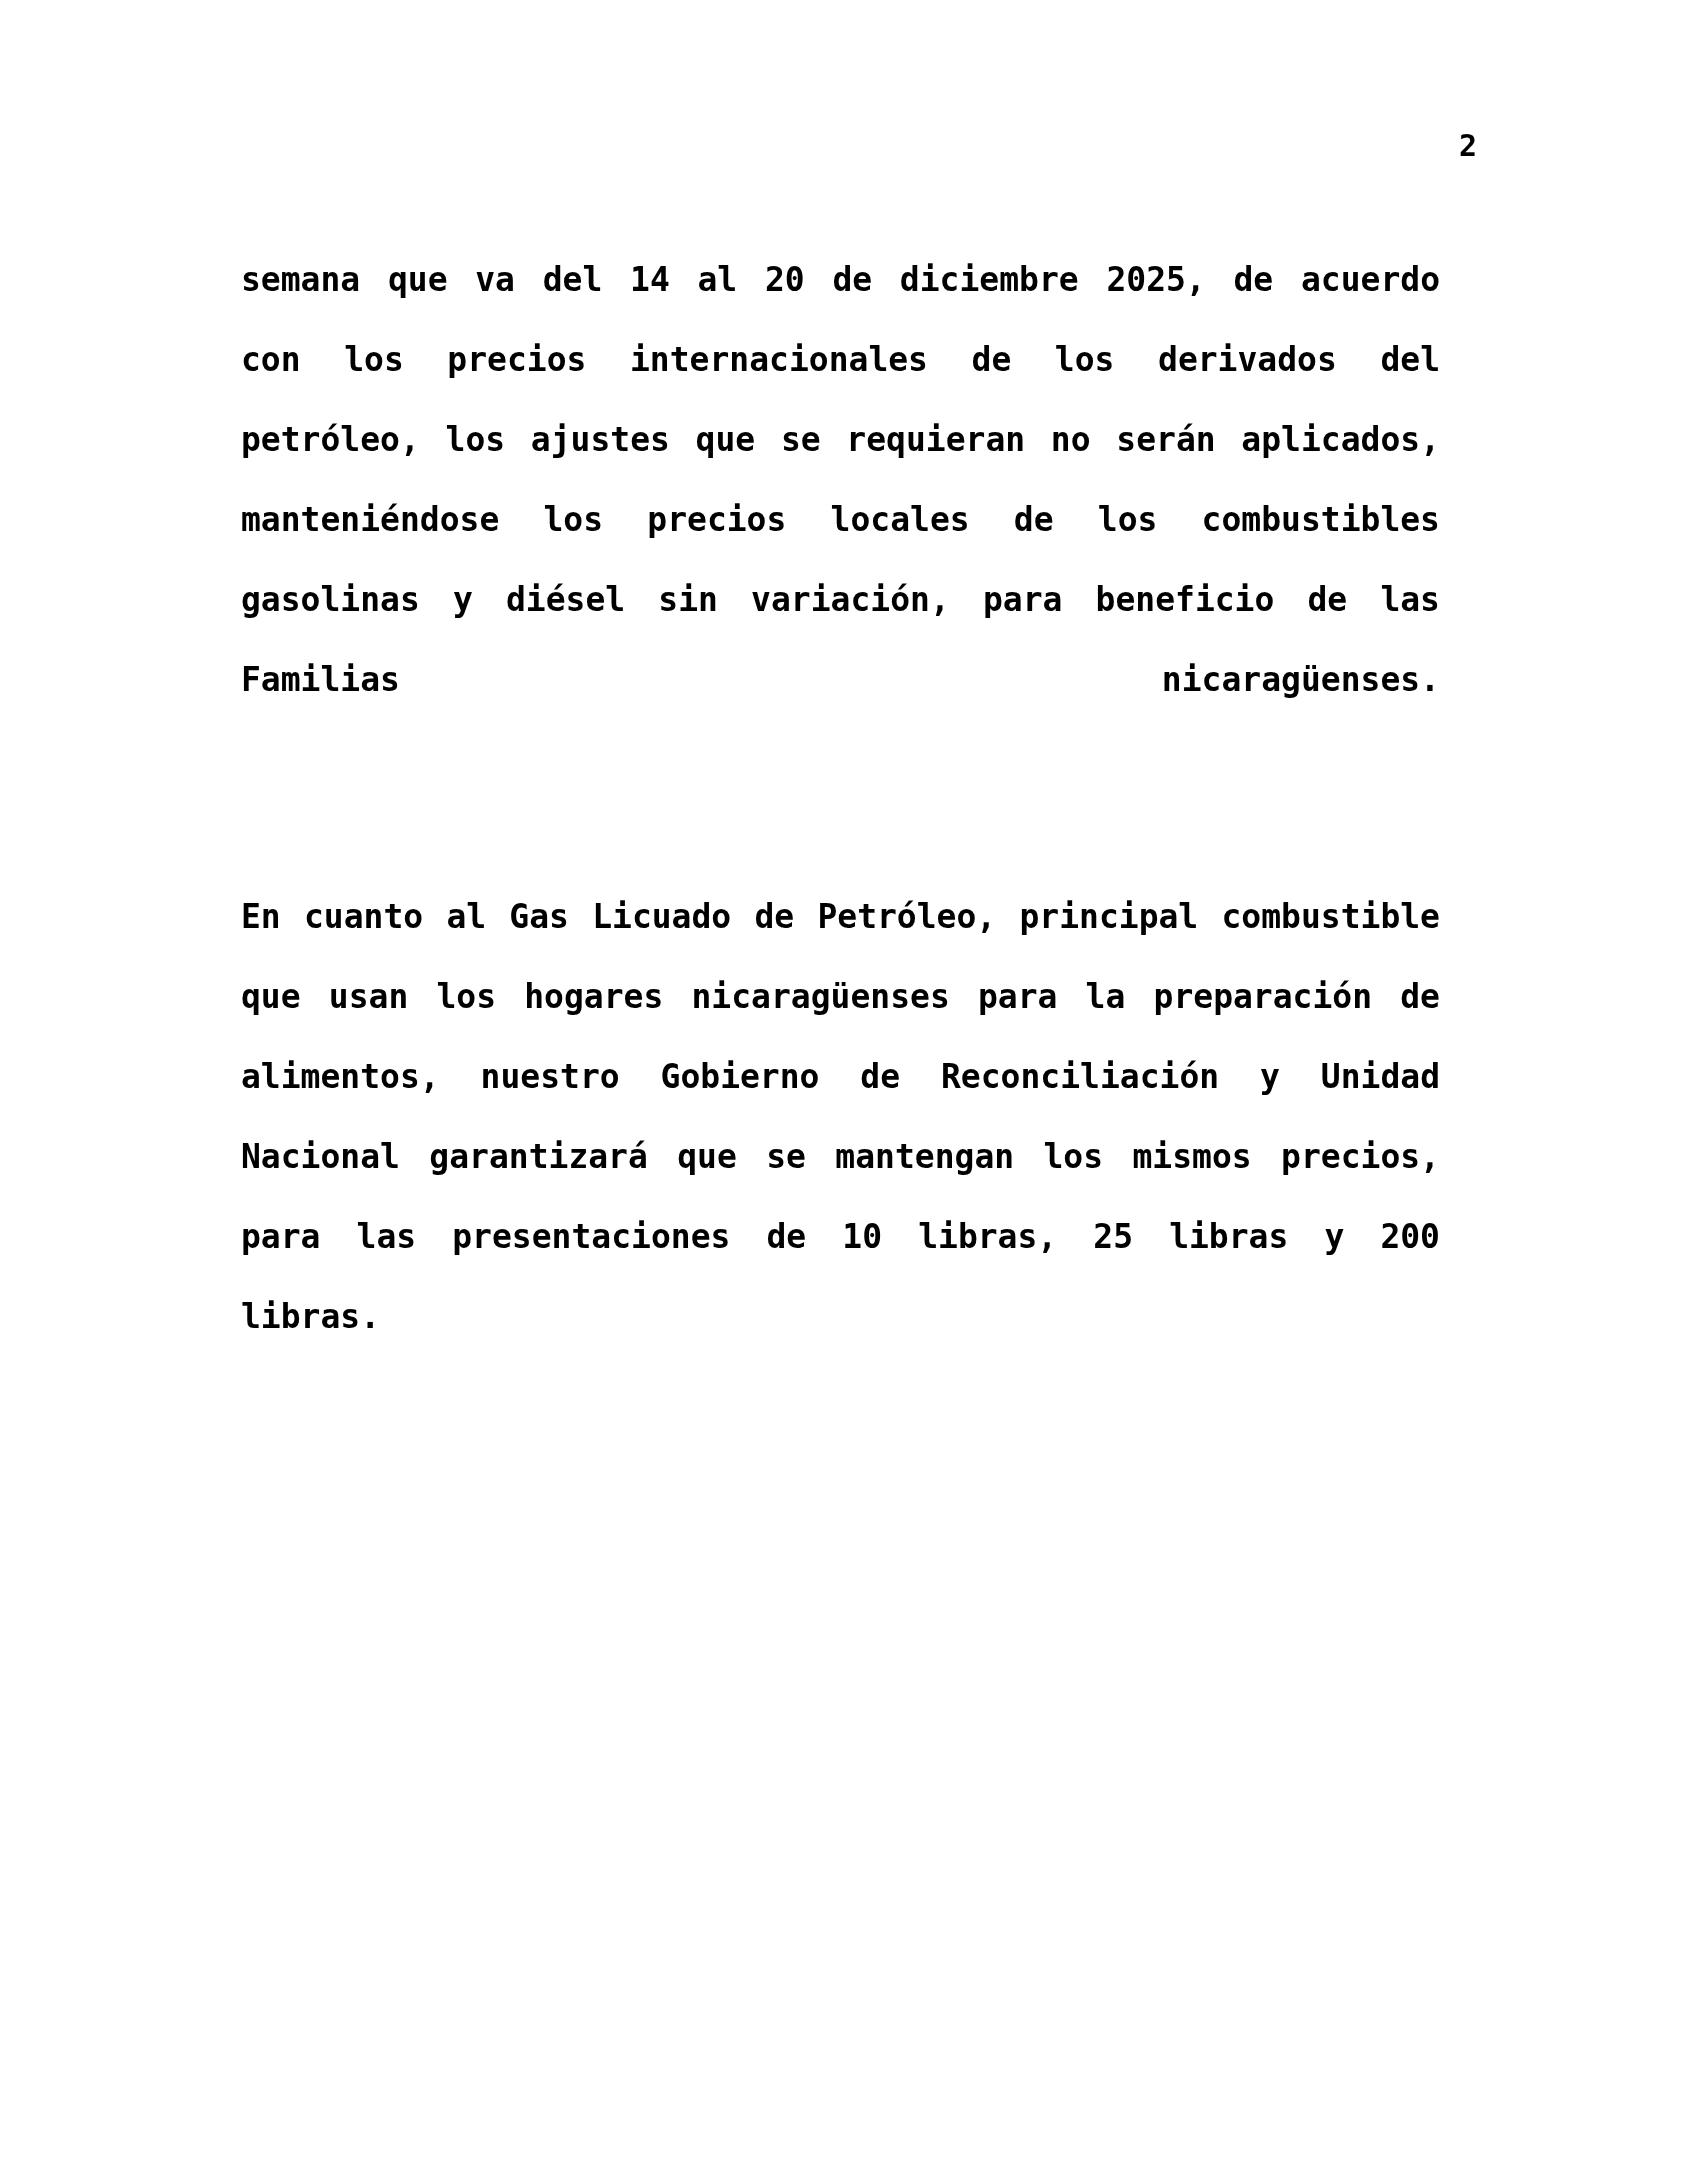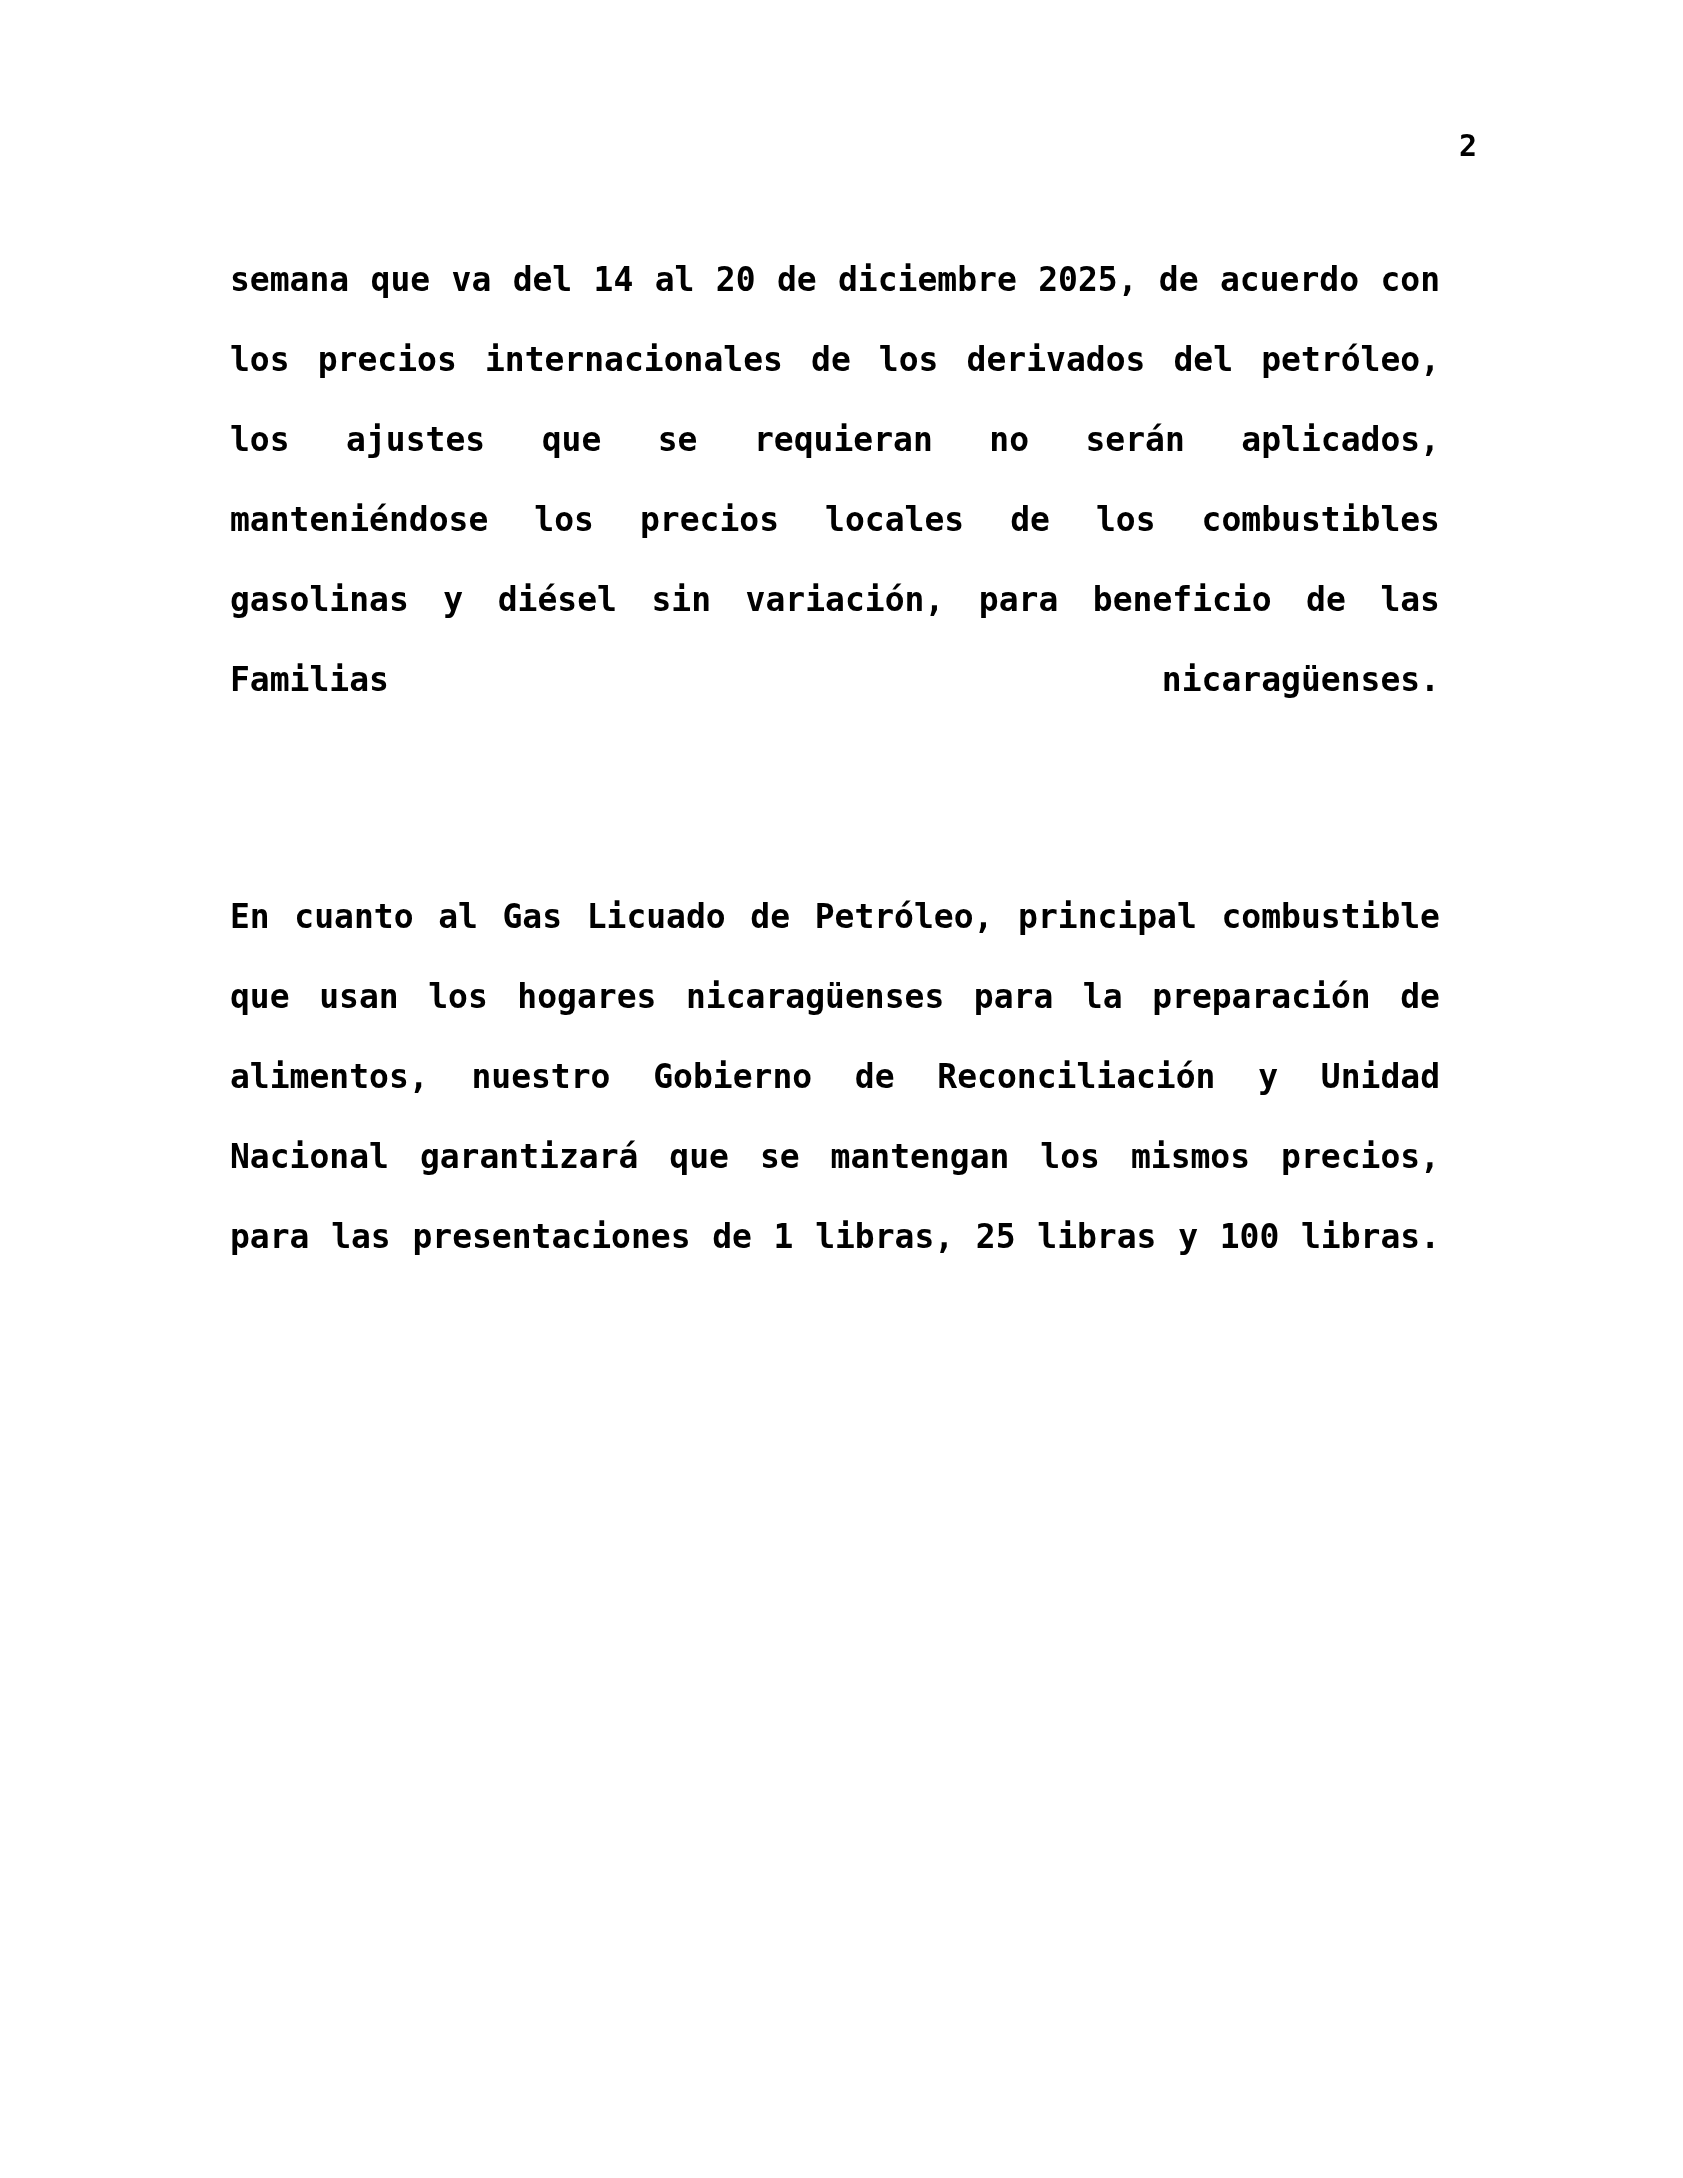--- a/index.html
+++ b/index.html
@@ -42,21 +42,21 @@
   .para {
     font-family: "DejaVu Sans Mono", monospace;
     font-size: 33px;
     font-weight: bold;
     line-height: 80px;
     text-align: justify;
     text-justify: inter-word;
     letter-spacing: 0px;
     word-spacing: 1px;
     color: #000000;
-    margin: 0 0 77px 0;
+    margin: 0 0 77px 11px;
     white-space: pre-wrap;
   }
   .para:last-child {
     margin-bottom: 0;
   }
   
   .para::after {
     content: "";
     display: inline-block;
     width: 100%;
@@ -64,17 +64,17 @@
 </style>
 </head>
 <body>
 
 <div class="page">
 
   <div class="page-number">2</div>
 
   <div class="body-content">
     <p class="para">semana que va del 14 al 20 de diciembre 2025, de acuerdo con los precios internacionales de los derivados del petróleo, los ajustes que se requieran no serán aplicados, manteniéndose los precios locales de los combustibles gasolinas y diésel sin variación, para beneficio de las Familias nicaragüenses.</p>
-    <p class="para">En cuanto al Gas Licuado de Petróleo, principal combustible que usan los hogares nicaragüenses para la preparación de alimentos, nuestro Gobierno de Reconciliación y Unidad Nacional garantizará que se mantengan los mismos precios, para las presentaciones de 1 libras, 25 libras y 100 libras.</p>
+    <p class="para">En cuanto al Gas Licuado de Petróleo, principal combustible que usan los hogares nicaragüenses para la preparación de alimentos, nuestro Gobierno de Reconciliación y Unidad Nacional garantizará que se mantengan los mismos precios, para las presentaciones de 10 libras, 25 libras y 200 libras.</p>
   </div>
 
 </div>
 
 
 </body></html>

